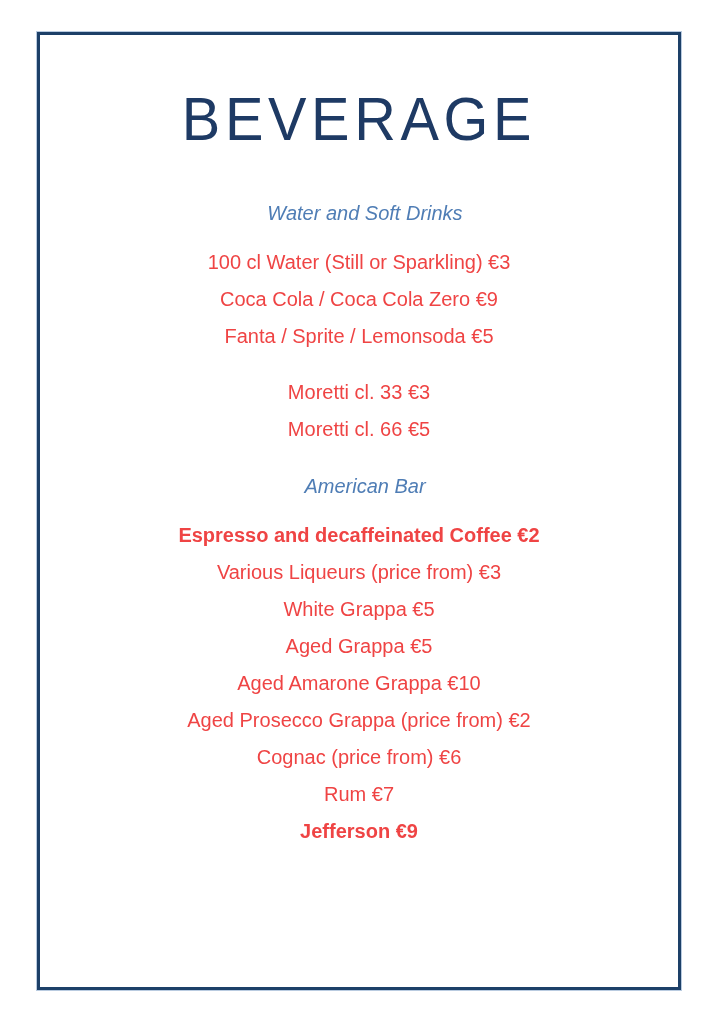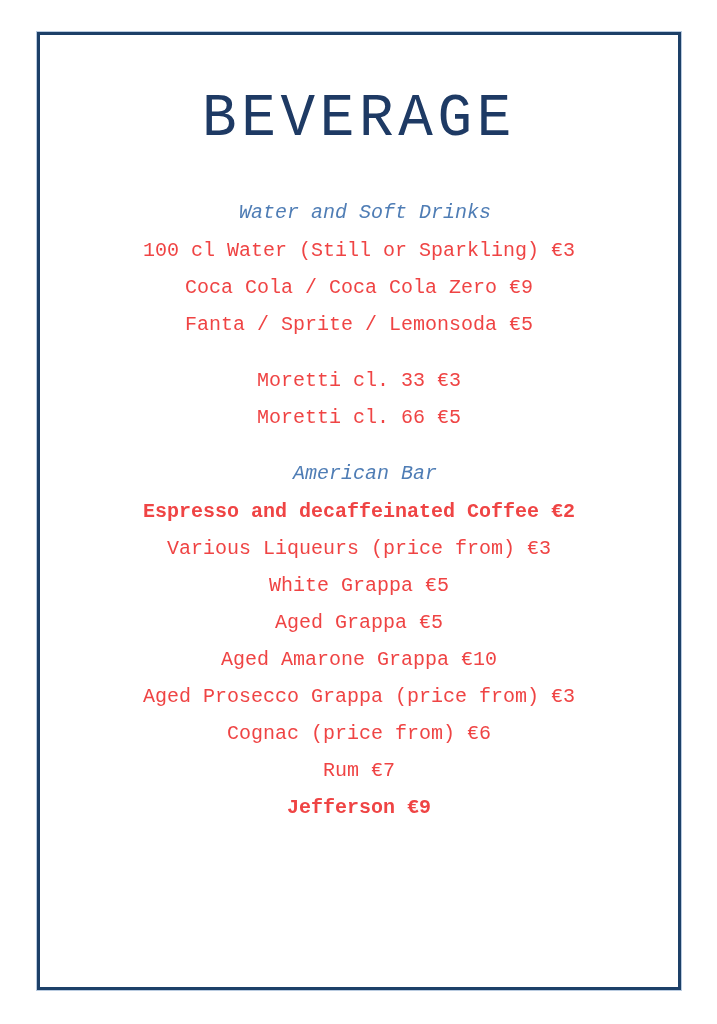--- a/index.html
+++ b/index.html
@@ -6,21 +6,21 @@
     margin: 0;
     padding: 0;
     background: #ffffff;
   }
   .page {
     position: relative;
     width: 717px;
     height: 1024px;
     background: #ffffff;
     overflow: hidden;
-    font-family: Liberation Mono, monospace;
+    font-family: Liberation Sans, sans-serif;
   }
   .frame {
     position: absolute;
     top: 32px;
     left: 37px;
     right: 36px;
     bottom: 34px;
     border: 3px solid #1d4068;
     box-shadow: 0 0 0 1px #b9cbe0;
     pointer-events: none;
@@ -43,21 +43,21 @@
     transform: scaleX(0.93);
     transform-origin: center;
   }
   .menu-section:first-of-type {
     margin-top: 44px;
   }
   .menu-section {
     margin-top: 19px;
   }
   .section-heading {
-    margin: 0;
+    margin: 12px;
     font-size: 20px;
     line-height: 38px;
     font-style: italic;
     font-weight: 400;
     color: #4f7db5;
     padding-left: 12px;
   }
   .menu-item {
     margin: 0;
     font-size: 20px;
@@ -101,21 +101,21 @@
   <p class="menu-item bold">Espresso and decaffeinated Coffee €2</p>
 
   <p class="menu-item">Various Liqueurs (price from) €3</p>
 
   <p class="menu-item">White Grappa €5</p>
 
   <p class="menu-item">Aged Grappa €5</p>
 
   <p class="menu-item">Aged Amarone Grappa €10</p>
 
-  <p class="menu-item">Aged Prosecco Grappa (price from) €3</p>
+  <p class="menu-item">Aged Prosecco Grappa (price from) €2</p>
 
   <p class="menu-item">Cognac (price from) €6</p>
 
   <p class="menu-item">Rum €7</p>
 
 
   <p class="menu-item bold">Jefferson €9</p>
 </div>
   </section>
 </div>

